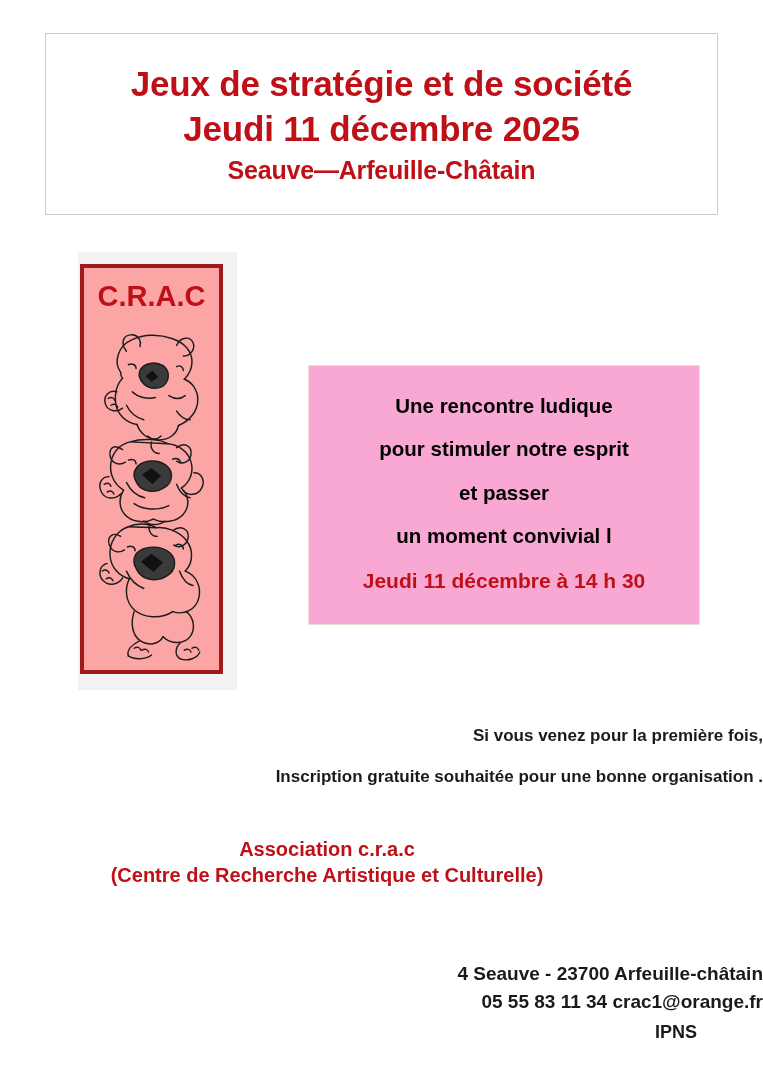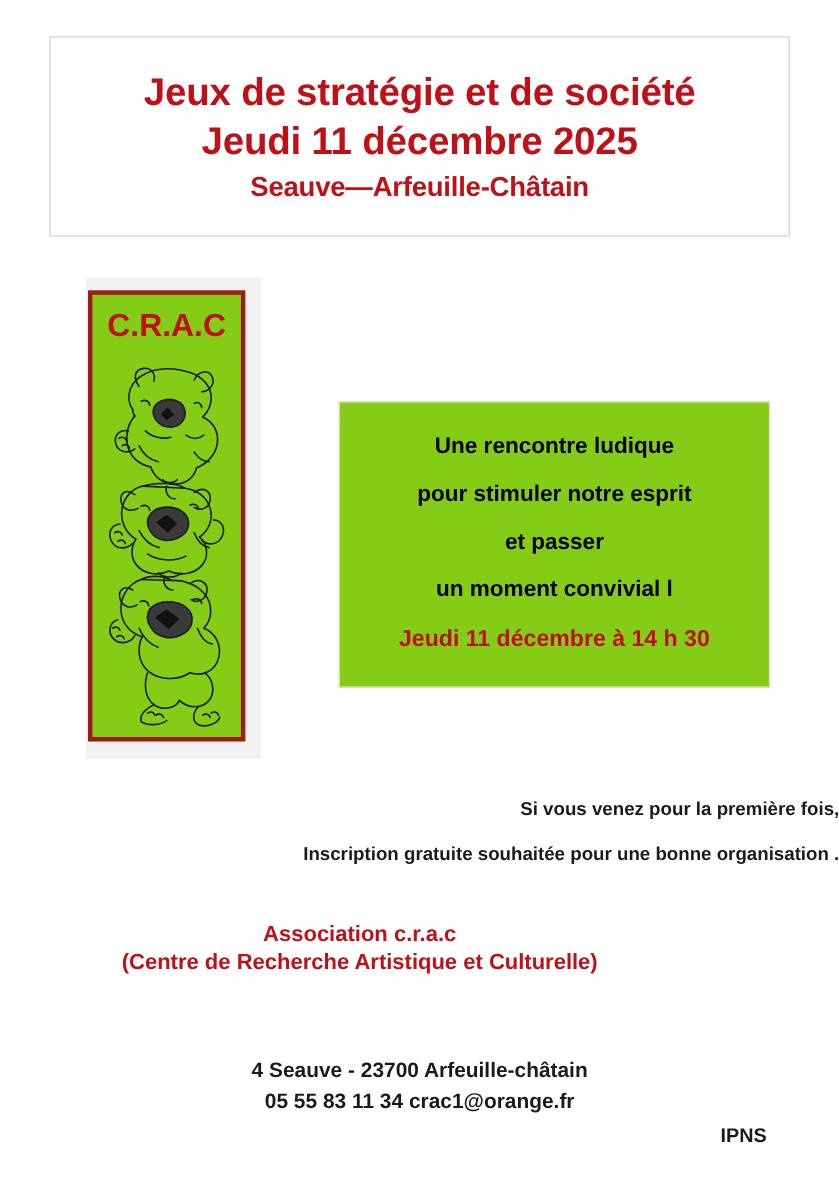--- a/index.html
+++ b/index.html
@@ -68,21 +68,21 @@
     background: #f2f2f2;
   }
   .logo-frame {
     position: absolute;
     left: 80px;
     top: 264px;
     width: 143px;
     height: 410px;
     box-sizing: border-box;
     border: 4px solid #9e1b1b;
-    background: #84cc16;
+    background: #fca5a5;
     overflow: hidden;
   }
   .logo-wordmark {
     position: absolute;
     left: 0;
     right: 0;
     top: 12px;
     text-align: center;
     font-size: 29px;
     font-weight: bold;
@@ -100,21 +100,21 @@
 
   
   .slogan-box {
     position: absolute;
     left: 308px;
     top: 365px;
     width: 392px;
     height: 260px;
     box-sizing: border-box;
     border: 1px solid #e8dfd4;
-    background: #84cc16;
+    background: #f9a8d4;
     display: flex;
     flex-direction: column;
     align-items: center;
     justify-content: center;
     padding: 6px 10px 10px 10px;
   }
   .slogan-line {
     font-size: 20.5px;
     font-weight: bold;
     color: #000000;
@@ -173,20 +173,21 @@
     left: 0;
     top: 960px;
     width: 763px;
     text-align: center;
     color: #1a1a1a;
   }
   .contact-line {
     font-size: 19px;
     font-weight: bold;
     line-height: 1.45;
+    text-align: right;
   }
 
   
   .ipns {
     position: absolute;
     left: 655px;
     top: 1022px;
     font-size: 18px;
     font-weight: bold;
     color: #1a1a1a;

